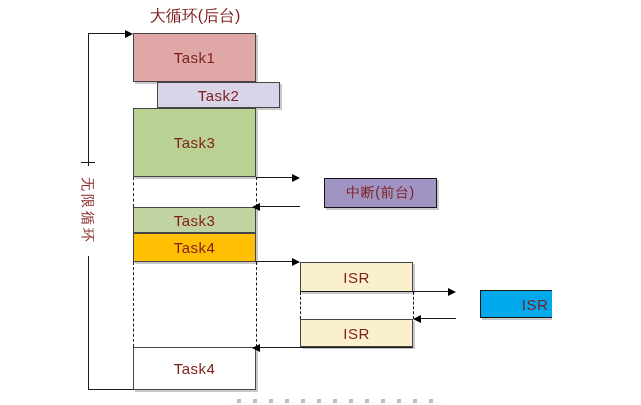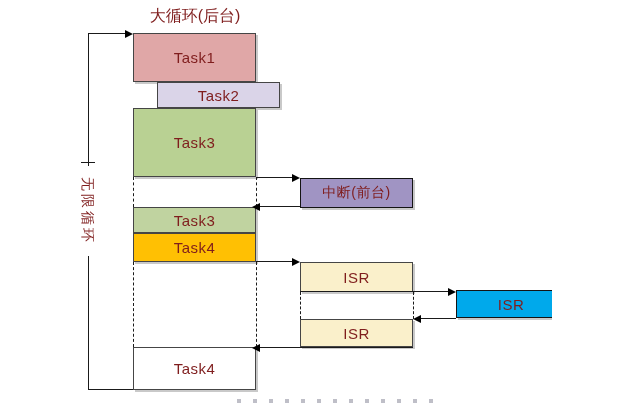--- a/index.html
+++ b/index.html
@@ -7,21 +7,21 @@
     position:relative;width:552px;height:405px;background:#ffffff;overflow:hidden;
     font-family:Liberation Sans, sans-serif;color:#7f1d1d;
   }
   .abs{position:absolute;}
   .block{
     position:absolute;border:1px solid #454545;box-sizing:border-box;
     display:flex;align-items:center;justify-content:center;
     font-size:15px;letter-spacing:0.5px;
     box-shadow:2px 2px 0 #c9c9c9;
   }
-  .block.darkb{border-color:#141414;}
+  .block.darkb{border-color:#141414;margin-left:24px;}
   .hline{position:absolute;height:1px;background:#1a1a1a;}
   .vline{position:absolute;width:1px;background:#1a1a1a;}
   .vdash{position:absolute;width:0;border-left:1px dashed #1a1a1a;}
   .arr-r{position:absolute;width:0;height:0;
     border-top:4px solid transparent;border-bottom:4px solid transparent;
     border-left:8px solid #000;}
   .arr-l{position:absolute;width:0;height:0;
     border-top:4px solid transparent;border-bottom:4px solid transparent;
     border-right:8px solid #000;}
   .caption-text{position:absolute;font-size:16px;text-align:center;}

